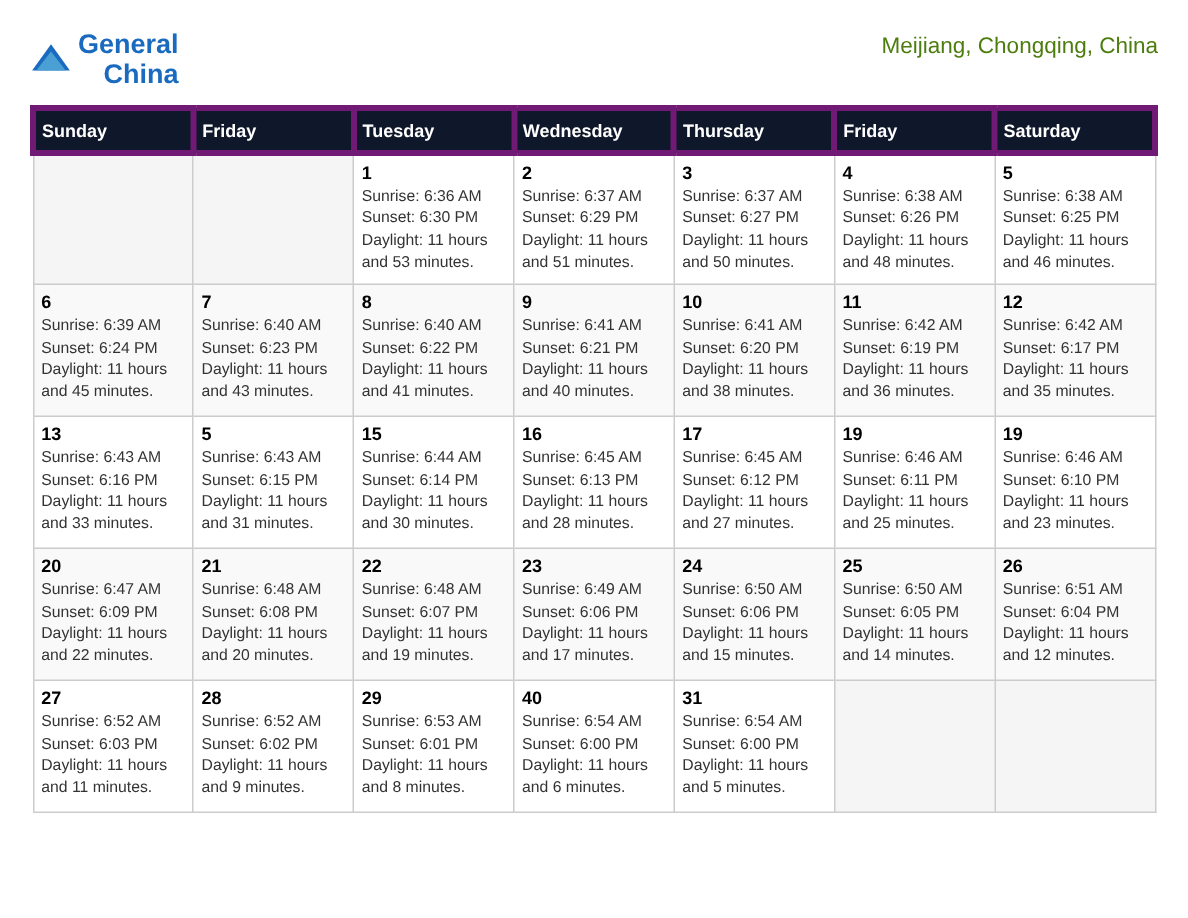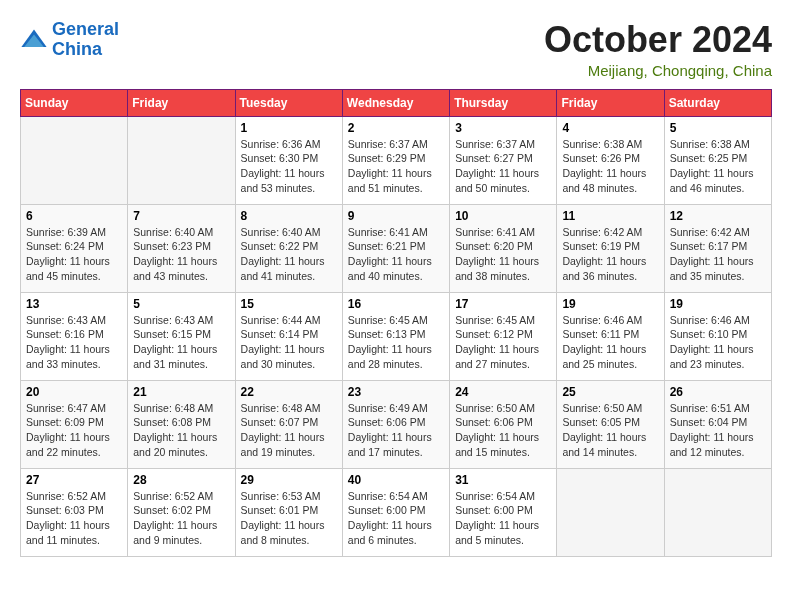--- a/index.html
+++ b/index.html
@@ -13,20 +13,21 @@
     .header {
       display: flex;
       justify-content: space-between;
       align-items: flex-start;
       margin-bottom: 10px;
     }
     .logo {
       display: flex;
       align-items: center;
       gap: 4px;
+      text-align: right;
     }
     .logo-text {
       font-size: 18px;
       font-weight: bold;
       color: #333;
       line-height: 1.1;
     }
     .logo-text span {
       color: #1a6bbf;
     }
@@ -47,27 +48,27 @@
       font-size: 15px;
       color: #4d7c0f;
       margin-top: 2px;
     }
     table {
       width: 100%;
       border-collapse: collapse;
       font-size: 11px;
     }
     thead tr th {
-      background-color: #ef4444;
+      background-color: #0f172a;
       color: #fff;
       font-weight: bold;
       padding: 6px 4px;
       text-align: left;
       font-size: 12px;
-      border: 1px solid #701a75;
+      border: 4px solid #701a75;
     }
     tbody tr td {
       border: 1px solid #ccc;
       vertical-align: top;
       padding: 4px 5px;
       min-height: 80px;
       height: 88px;
       width: 14.28%;
       background: #fff;
     }
@@ -97,21 +98,20 @@
     <svg class="logo-icon" viewBox="0 0 40 40" xmlns="http://www.w3.org/2000/svg">
       <polygon points="20,5 38,30 2,30" fill="#1a6bbf"></polygon>
       <polygon points="20,12 34,30 6,30" fill="#4a9fd4"></polygon>
     </svg>
     <div class="logo-text">
       <div><span>General</span></div>
       <div><span style="color:#1a6bbf;">China</span></div>
     </div>
   </div>
   <div class="title-block">
-    <div class="month-title">October 2024</div>
     <div class="location">Meijiang, Chongqing, China</div>
   </div>
 </div>
 
 <table>
   <thead>
     <tr>
     <th>Sunday</th>
         <th>Friday</th>
         <th>Tuesday</th>

